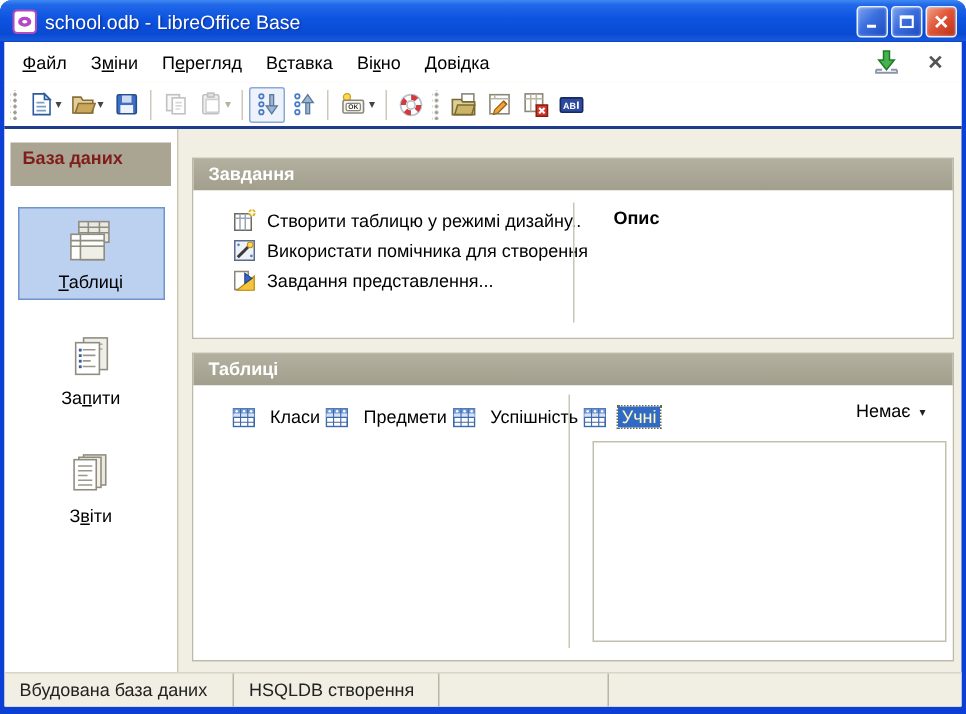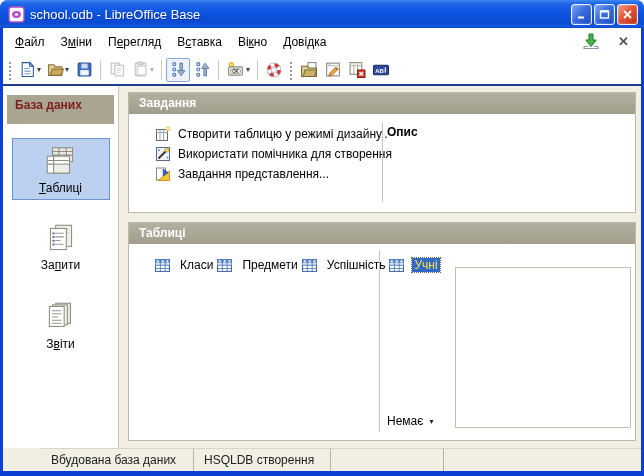--- a/index.html
+++ b/index.html
@@ -81,52 +81,52 @@
     color: #7f1d1d; font-weight: bold; line-height: 21px; padding-left: 8px;
   }
   .sidebar-items { display: flex; flex-direction: column; align-items: center; margin-top: 14px; gap: 15px; }
   .side-item {
     width: 98px; padding: 7px 2px 4px 2px; text-align: center;
     border: 1px solid transparent; cursor: default;
   }
   .side-item.selected { background: #bcd0f0; border: 1px solid #6f94cc; }
   .side-item .side-icon { display: block; margin: 0 auto 3px auto; }
 
-  .content { flex: 1 1 auto; display: flex; flex-direction: column; padding: 6px 5px 7px 9px; gap: 9px; min-width: 0; }
+  .content { flex: 1 1 auto; display: flex; flex-direction: column; padding: 19px 5px 7px 9px; gap: 9px; min-width: 0; }
   .panel { display: flex; flex-direction: column; border: 1px solid #bdb9a8; background: #fff; }
   .panel.tasks { height: 121px; flex: 0 0 121px; }
   .panel.tables { flex: 1 1 auto; }
   .panel-header {
     height: 21px; flex: 0 0 21px;
     background: linear-gradient(180deg,#b3b0a0,#a19e8c);
     color: #fff; font-weight: bold; line-height: 21px; padding-left: 10px;
   }
   .panel-body { flex: 1 1 auto; background: #fff; position: relative; }
 
   .task-list { padding: 10px 0 0 26px; display: flex; flex-direction: column; }
   .task-row { height: 20px; display: flex; align-items: center; gap: 7px; cursor: default; white-space: nowrap; }
   .vdiv { position: absolute; width: 1px; background: #c9c5b4; }
   .tasks .vdiv { left: 253px; top: 8px; bottom: 10px; }
-  .desc-title { position: absolute; left: 258px; top: 11px; font-weight: bold; }
+  .desc-title { position: absolute; left: 280px; top: 11px; font-weight: bold; }
 
   .table-list { padding: 13px 0 0 26px; display: flex; flex-direction: row; gap: 2px; }
   .table-row { height: 16px; display: flex; align-items: center; gap: 8px; cursor: default; white-space: nowrap; }
   .table-row .tname { padding: 0 2px; }
-  .table-row.selected .tname { background: #316ac5; color: #fde047; outline: 1px dotted #6a6a52; }
+  .table-row.selected .tname { background: #316ac5; color: #fef9c3; outline: 1px dotted #6a6a52; }
   .tables-panel-vdiv { left: 250px; top: 6px; bottom: 8px; }
-  .right-col { position: absolute; left: 258px; right: 4px; top: 10px; bottom: 12px; display: flex; }
+  .right-col { position: absolute; left: 258px; right: 4px; top: 10px; bottom: 12px; display: flex; flex-direction: column; }
   .preview-dropdown { align-self: flex-end; margin-right: 14px; display: flex; align-items: center; gap: 6px; cursor: default; }
   .preview-dropdown .dd-caret { font-size: 8px; color: #222; }
   .preview-box { margin: 13px 0 0 8px; flex: 1 1 auto; border: 1px solid #c3bfae; background: #fff; }
 
   
   .statusbar {
     height: 23px; flex: 0 0 23px; background: #f1efe3;
     border-top: 1px solid #d9d5c6;
-    display: flex; align-items: center; color: #222; margin-left: 38px;
+    display: flex; align-items: center; color: #222;
   }
   .sfield { height: 100%; display: flex; align-items: center; padding-left: 10px; border-right: 1px solid #b9b5a4; }
   .sfield.f1 { width: 153px; }
   .sfield.f2 { width: 137px; }
   .sfield.f3 { width: 113px; }
   .sfield.f4 { flex: 1 1 auto; border-right: none; }
 </style>
 </head>
 <body>
 

